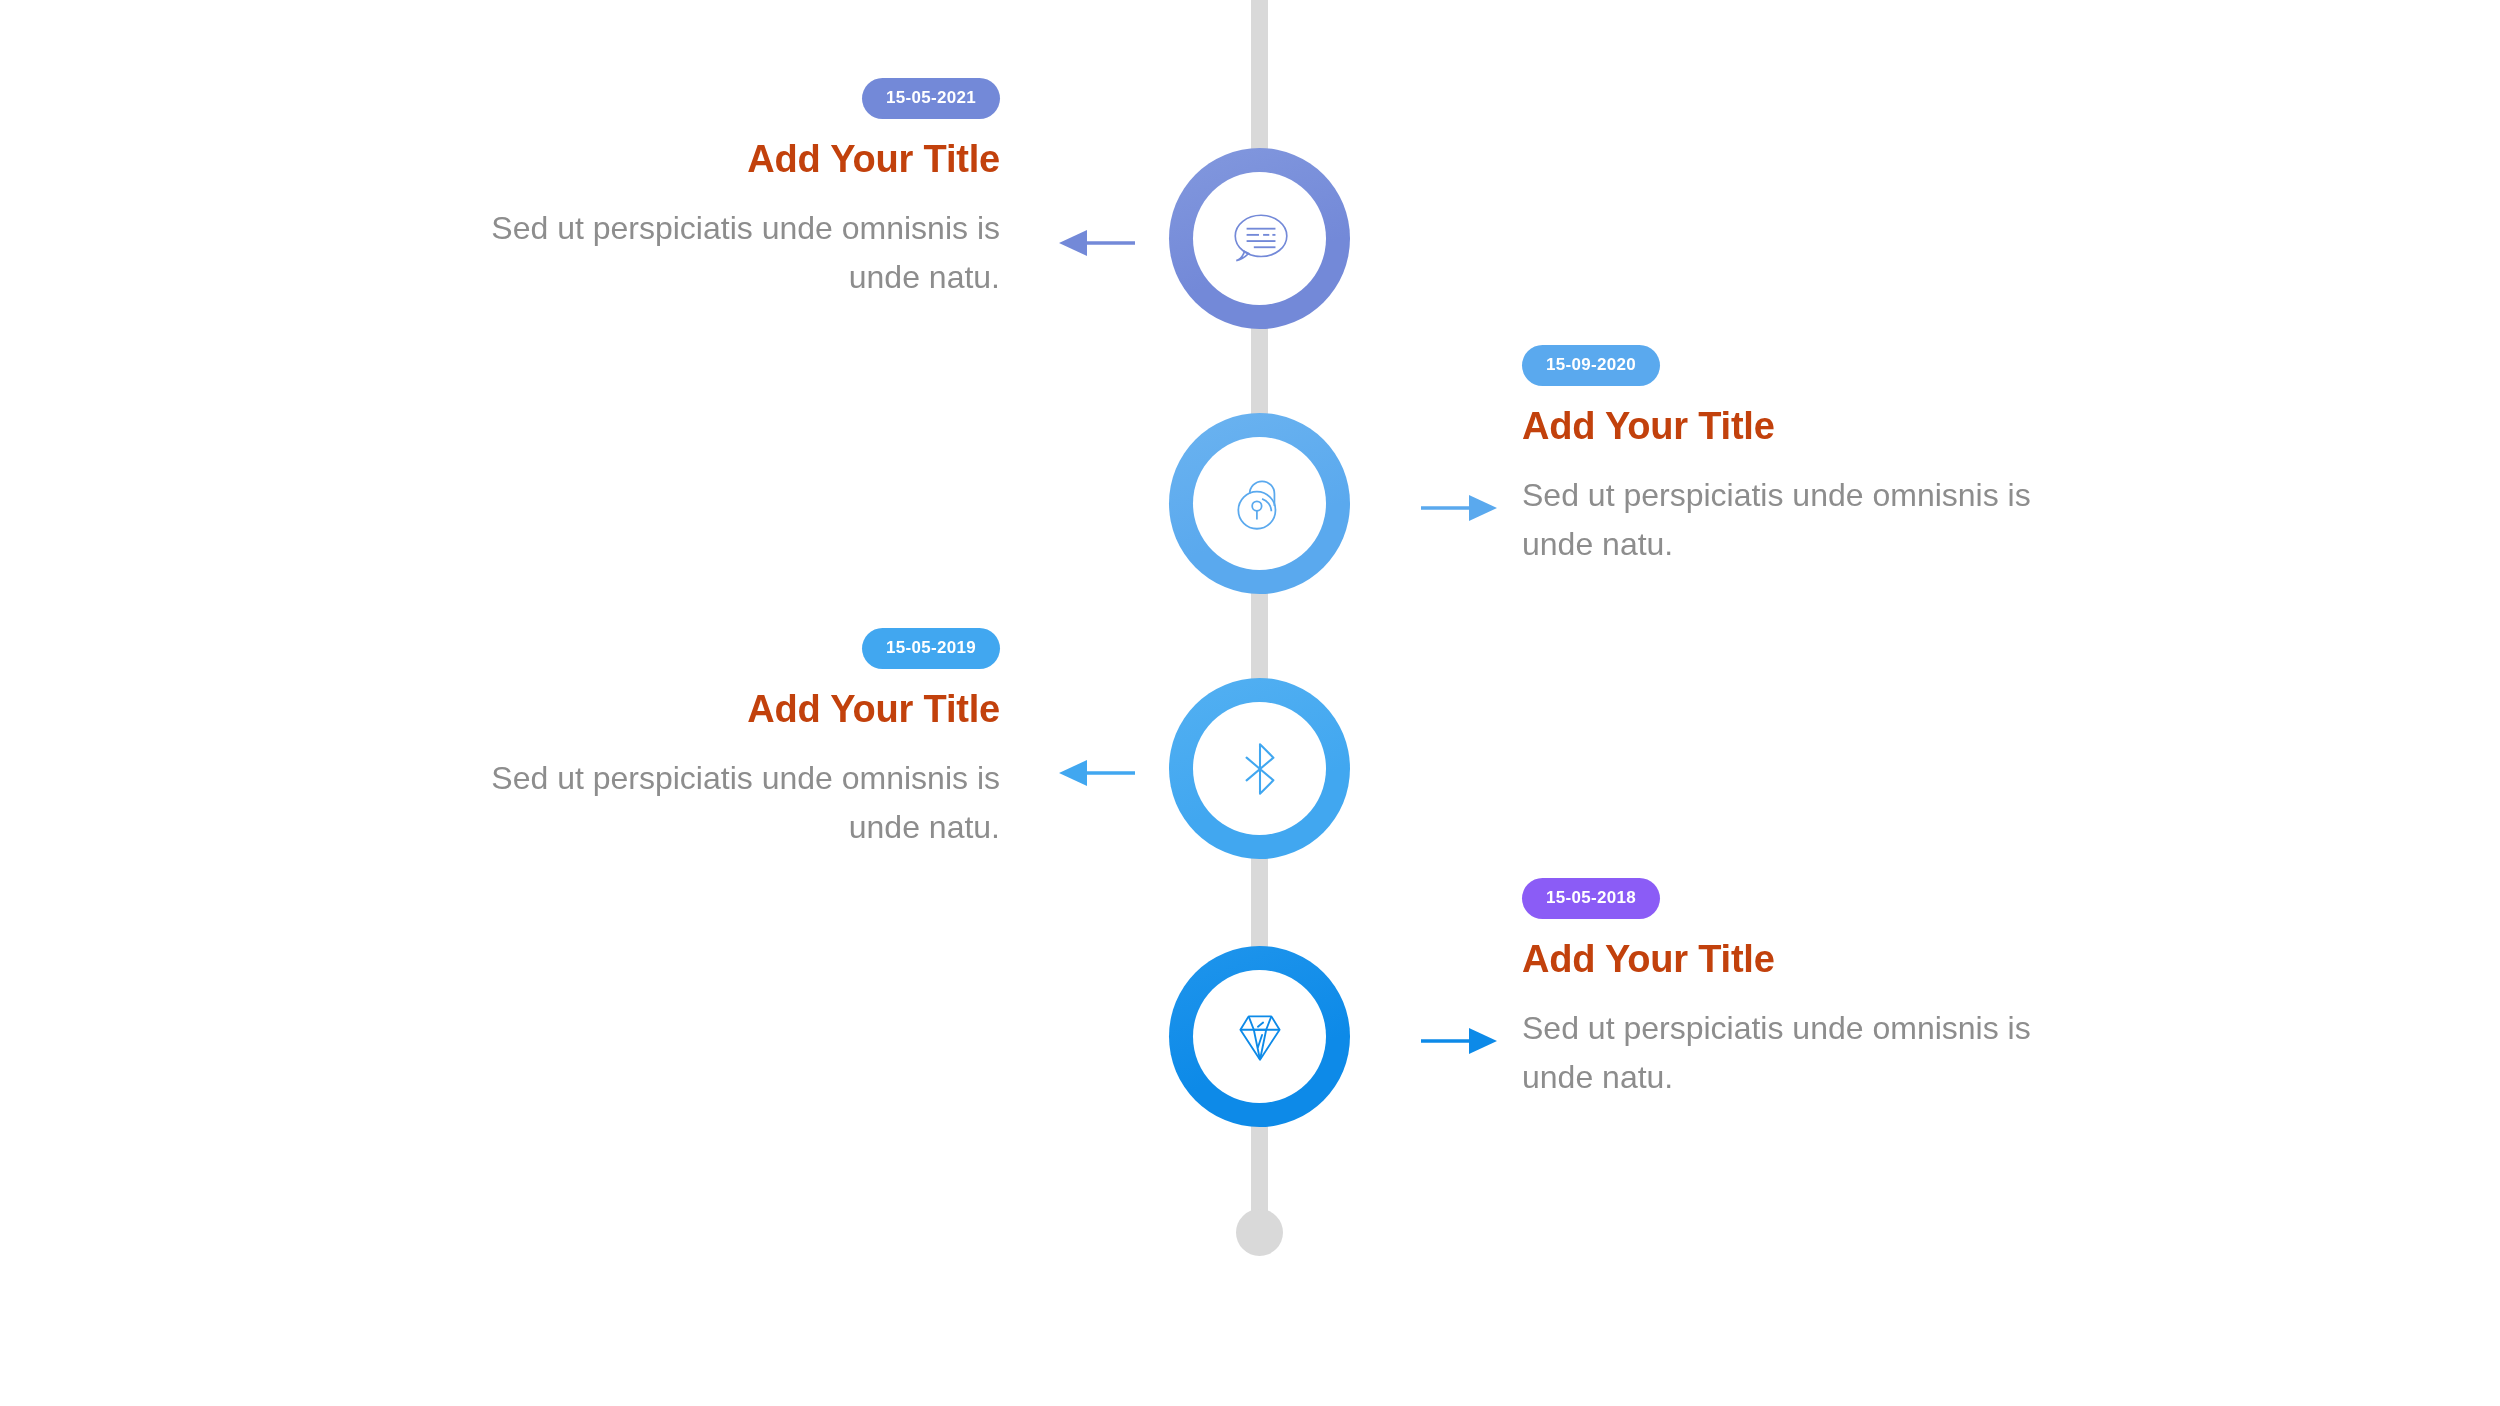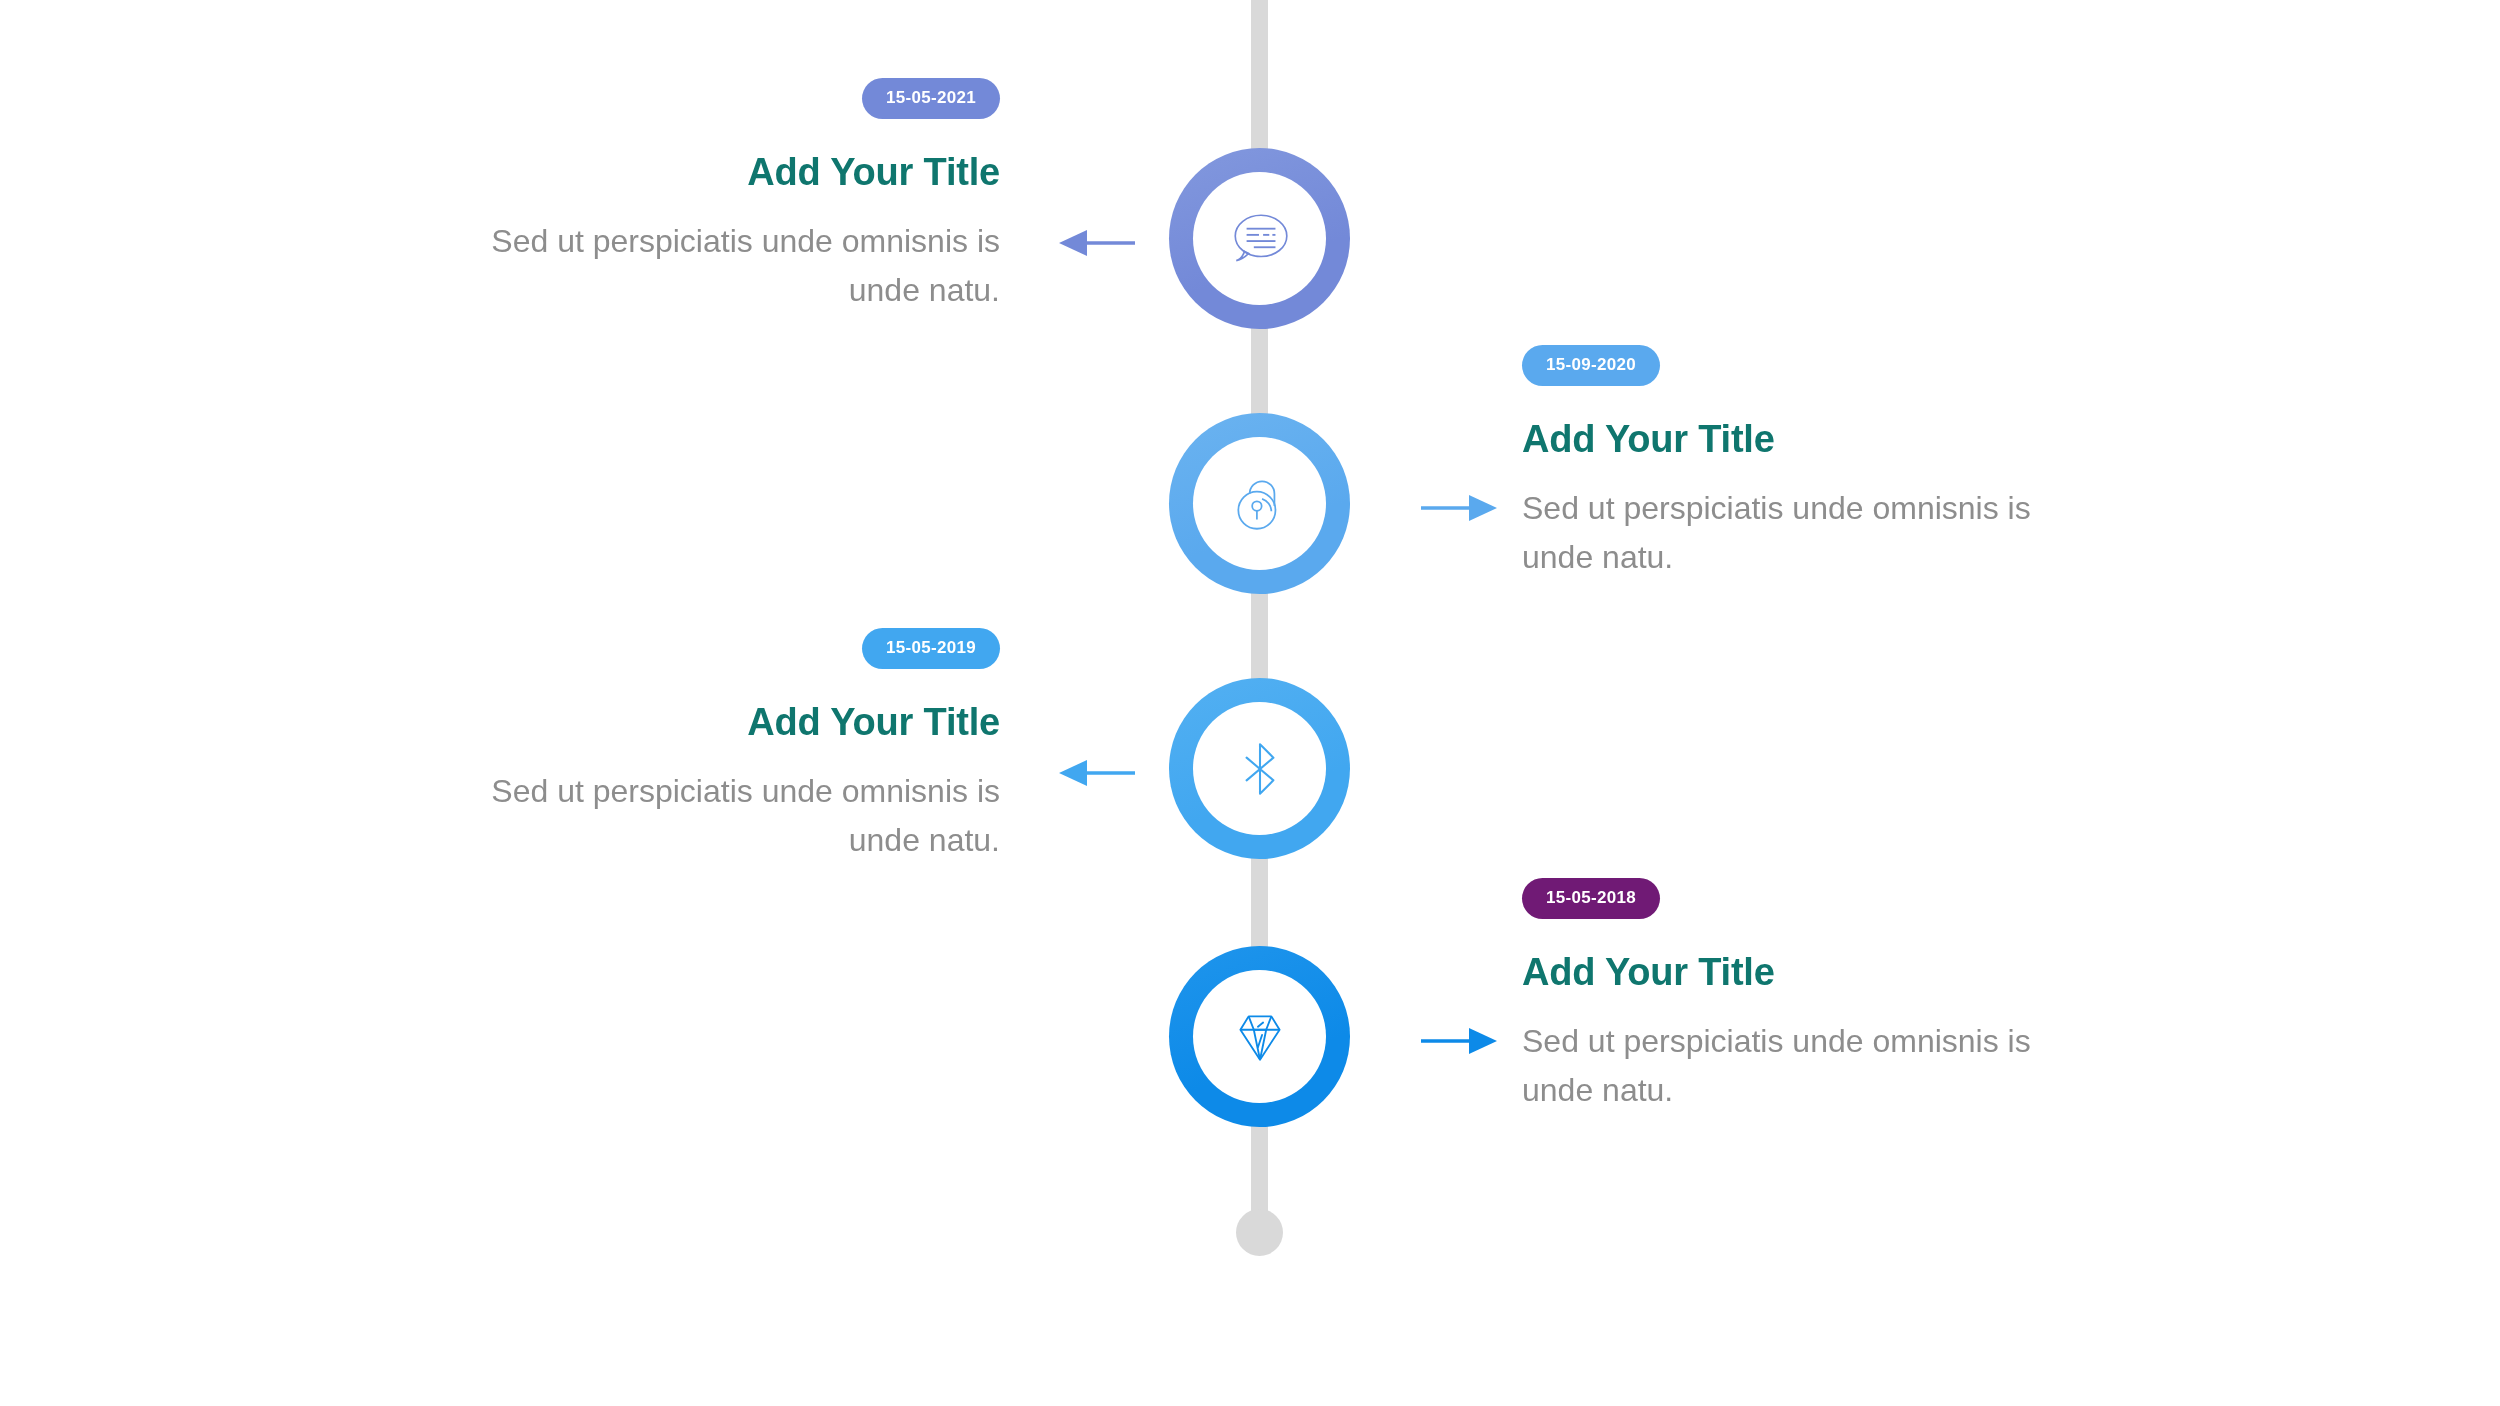--- a/index.html
+++ b/index.html
@@ -84,24 +84,24 @@
     padding: 11px 24px 13px;
     border-radius: 22px;
     color: #ffffff;
     font-size: 17px;
     font-weight: bold;
     letter-spacing: 0.3px;
     line-height: 1;
   }
 
   .title {
-    margin-top: 32px;
+    margin-top: 19px;
     font-size: 38px;
     font-weight: bold;
-    color: #0f766e;
+    color: #c2410c;
     letter-spacing: -0.2px;
     line-height: 1.15;
   }
 
   .desc {
     margin-top: 22px;
     font-size: 32px;
     color: #8d8d8d;
     line-height: 1.55;
     font-weight: normal;
@@ -202,18 +202,18 @@
       <line x1="34" y1="30" x2="30" y2="42" stroke="#0d8ae8" stroke-width="1.8" stroke-linecap="round"></line>
     </svg>
   </div>
 
   <svg class="arrow" style="left:1421px; top:1024px;" viewBox="0 0 78 34">
     <line x1="0" y1="17" x2="50" y2="17" stroke="#0d8ae8" stroke-width="3.4"></line>
     <polygon points="76,17 48,4 48,30" fill="#0d8ae8"></polygon>
   </svg>
 
   <div class="panel right" style="left:1522px; top:878px;">
-    <span class="badge" id="badge-3" style="background: #701a75;">15-05-2018</span>
+    <span class="badge" id="badge-3" style="background: #8b5cf6;">15-05-2018</span>
     <div class="title">Add Your Title</div>
     <div class="desc">Sed ut perspiciatis unde omnisnis is unde natu.</div>
   </div>
 
 </div>
 
 </body></html>

